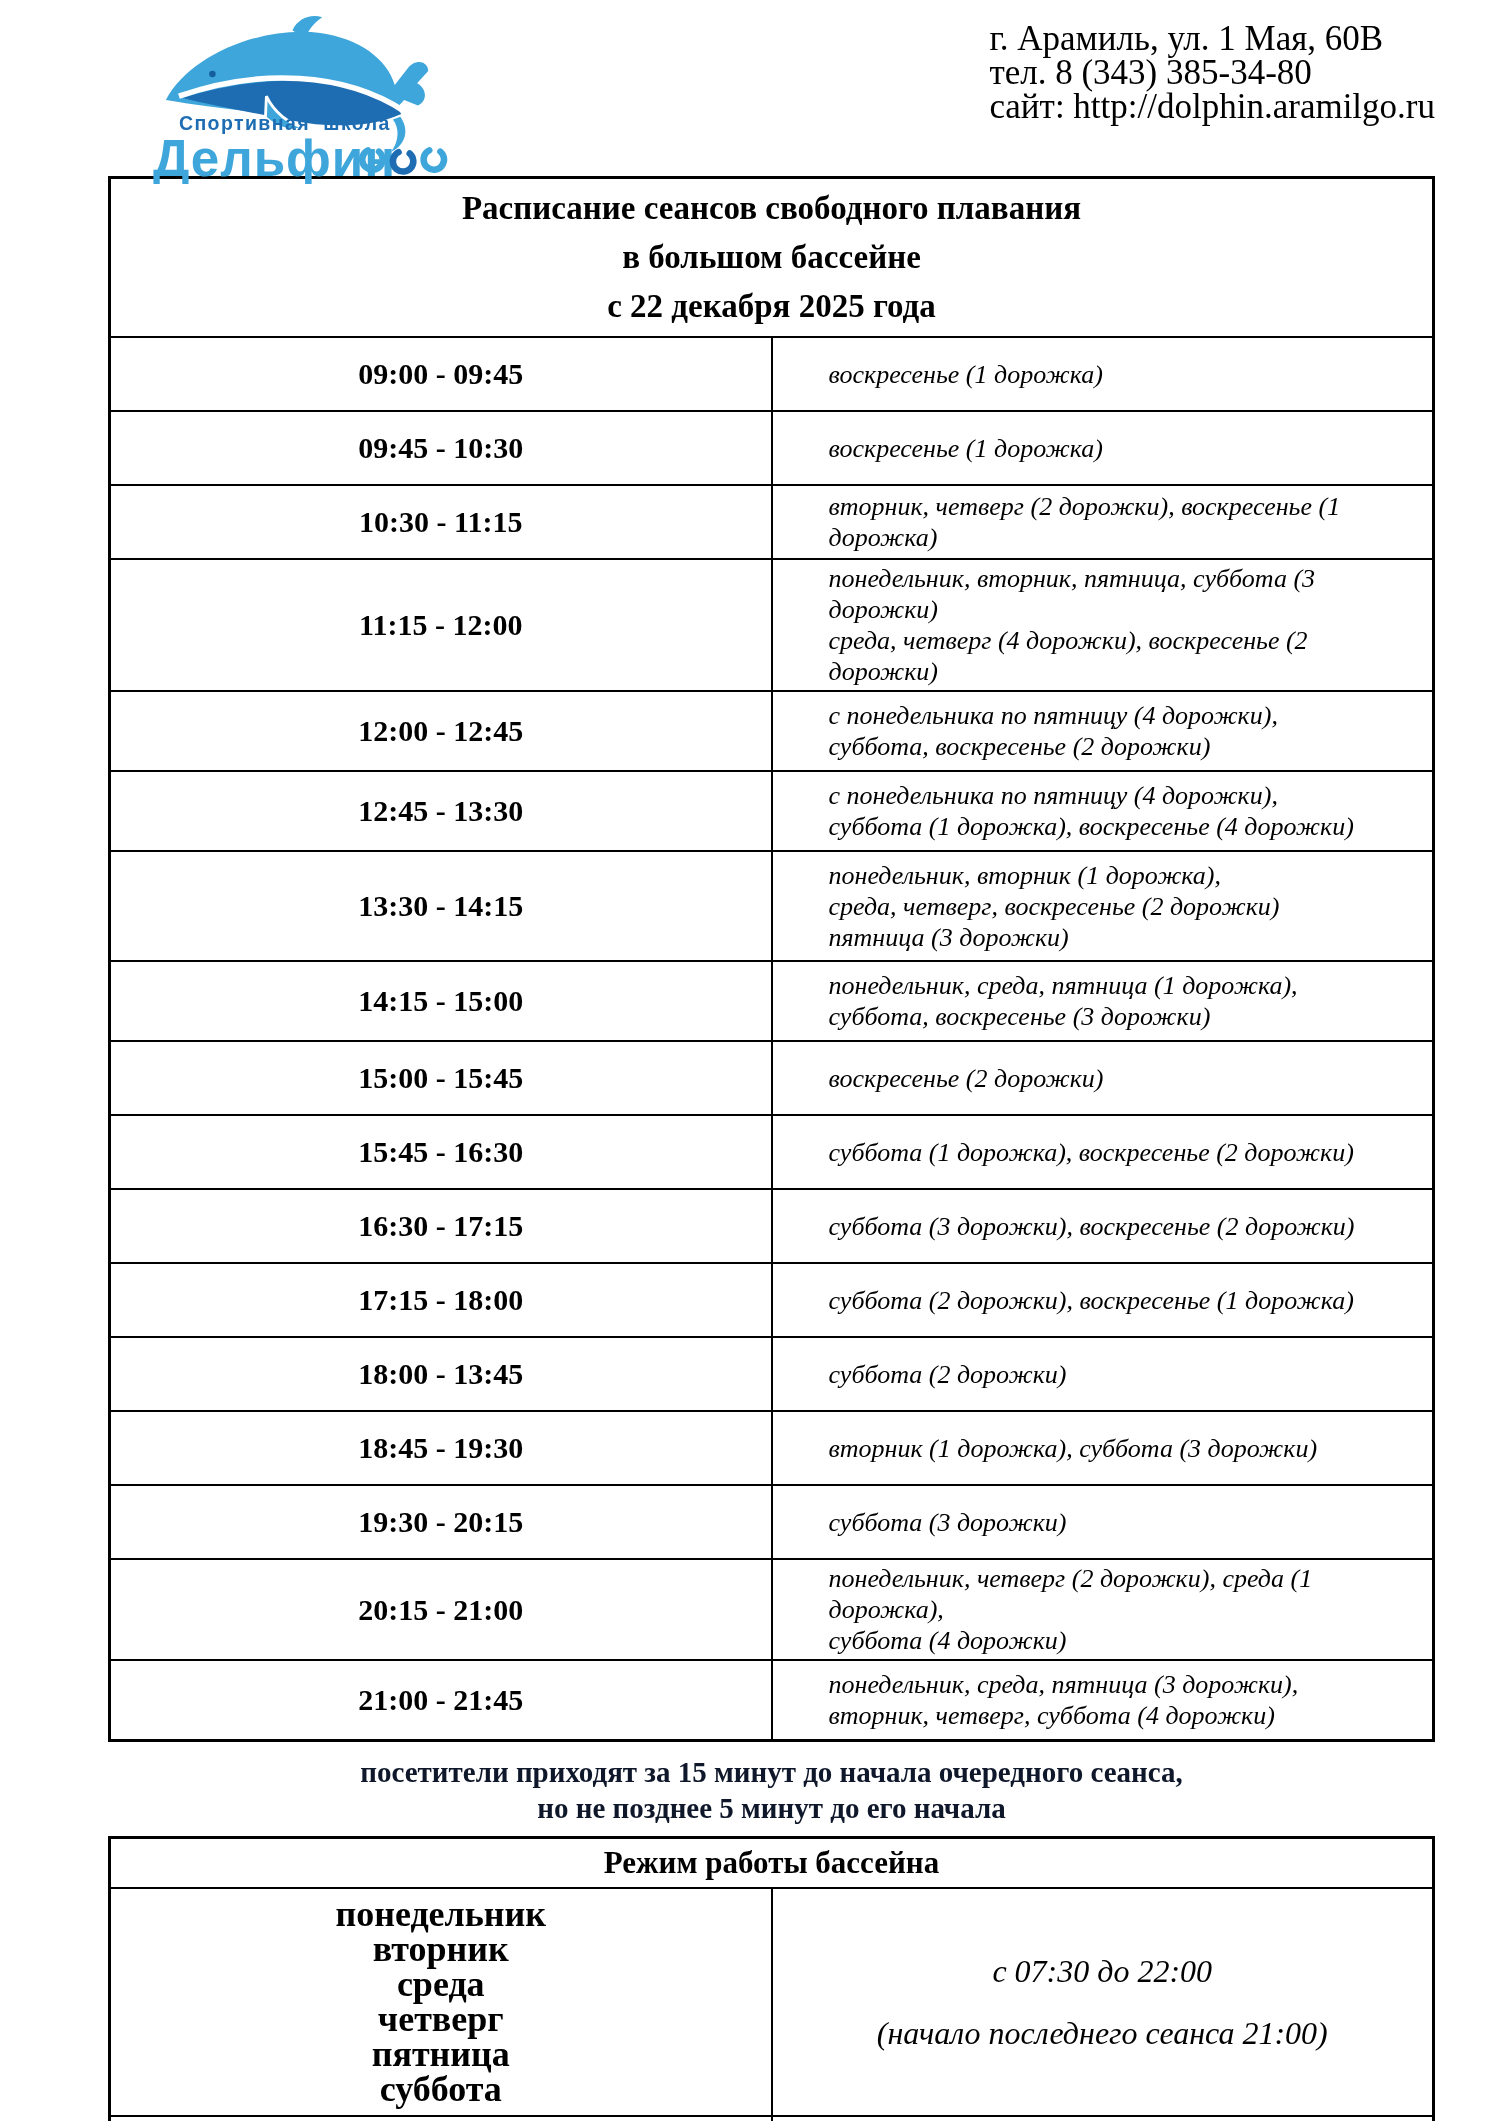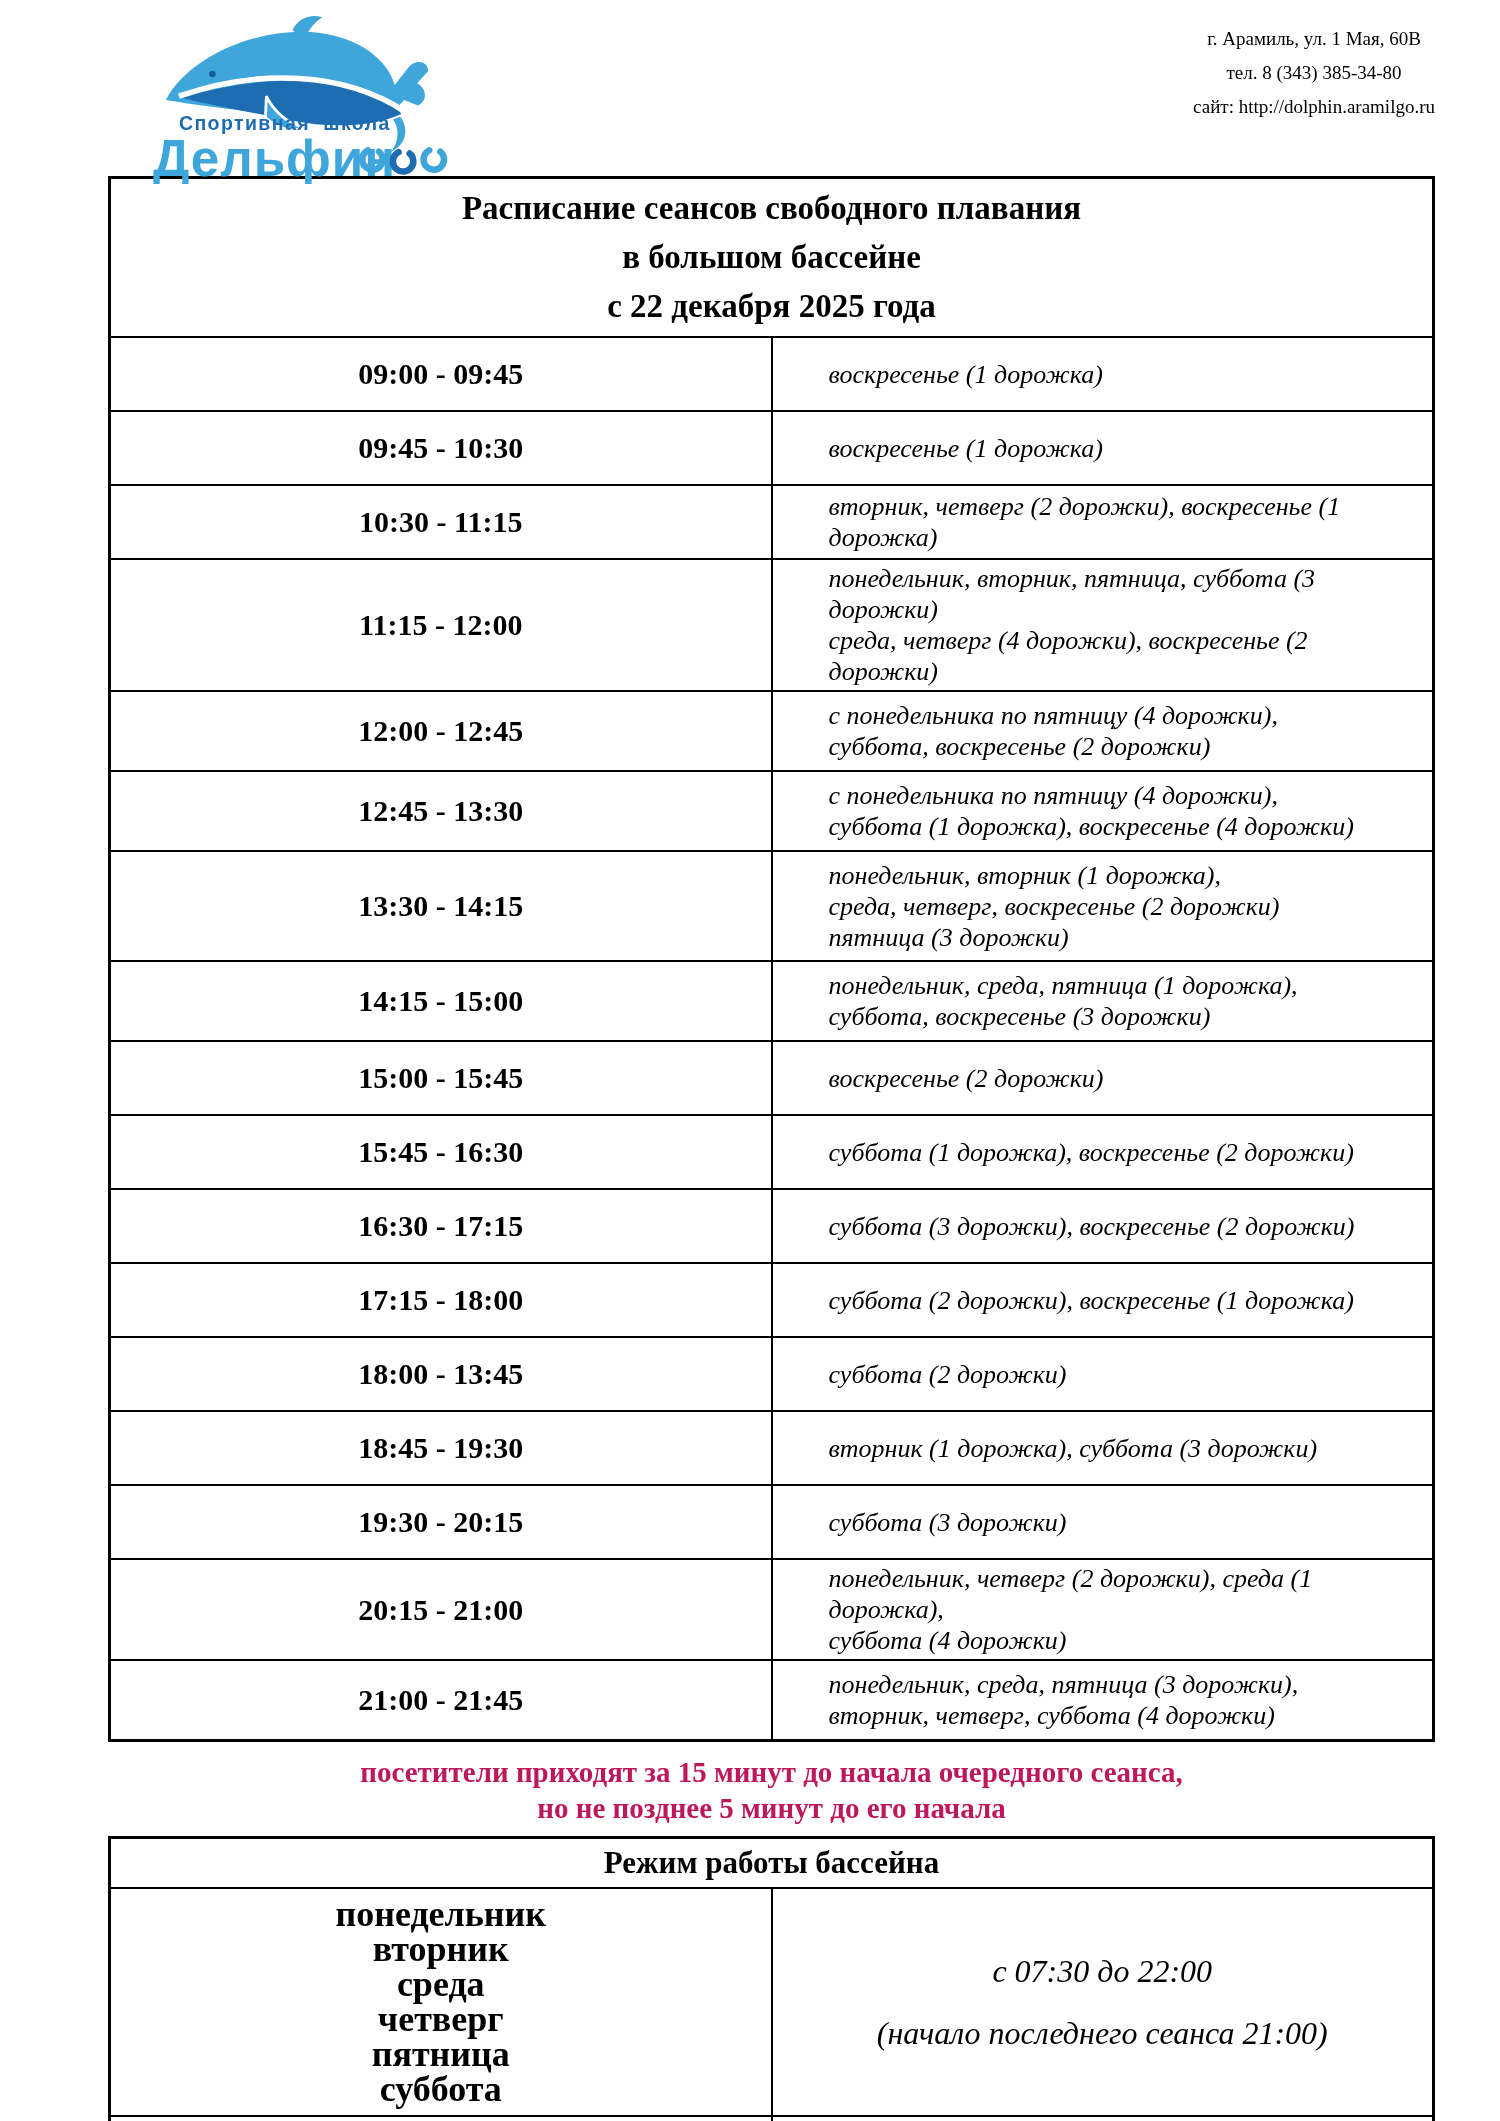--- a/index.html
+++ b/index.html
@@ -2,38 +2,38 @@
 <html><head>
 <meta charset="utf-8">
 <style>
   html,body{margin:0;padding:0;background:#ffffff;}
   .page{position:relative;width:1500px;height:2121px;background:#fff;overflow:hidden;
         font-family:"Liberation Serif", serif;color:#000;}
   
   .hdr{display:flex;justify-content:space-between;align-items:flex-start;
        padding:14px 65px 0 138px;height:176px;box-sizing:border-box;}
   .logo{width:320px;}
-  .contact{text-align:center;font-size:19px;line-height:34px;padding-top:8px;}
+  .contact{text-align:left;font-size:35px;line-height:34px;padding-top:8px;}
   .logo-sub-t{font-family:"Liberation Sans",sans-serif;font-weight:bold;font-size:21px;
               fill:#1e6db2;letter-spacing:1.5px;word-spacing:7px;}
   .logo-main-t{font-family:"Liberation Sans",sans-serif;font-weight:bold;font-size:55px;
                fill:#3ea6da;letter-spacing:1px;}
   
   table{border-collapse:collapse;margin-left:108px;width:1327px;table-layout:fixed;border-radius:28px;}
   .schedule{border:3px solid #000;}
   .schedule td{border:2px solid #000;}
   .title-cell{text-align:center;font-weight:bold;font-size:33px;line-height:49px;padding:5px 0;}
   .td-time{width:272px;text-align:center;font-weight:bold;font-size:30px;}
   .td-desc{font-style:italic;font-size:26px;padding:3px 10px 3px 56px;vertical-align:middle;}
   .td-desc div{line-height:31px;}
   .h1 td{height:66px;}
   .h2 td{height:72px;margin-top:31px;}
   .h3 td{height:102px;}
   
-  .red-note{width:1327px;margin:12px 0 10px 108px;text-align:center;color:#be185d;
+  .red-note{width:1327px;margin:12px 0 10px 108px;text-align:center;color:#0f172a;
             font-weight:bold;font-size:29px;line-height:36px;}
   
   .wh{border:3px solid #000;border-bottom:5px solid #000;margin-top:4px;}
   .wh td{border:2px solid #000;}
   .wh-title{text-align:center;font-weight:bold;font-size:31px;height:46px;}
   .wh-days{width:272px;text-align:center;font-weight:bold;font-size:36px;padding:8px 0;vertical-align:middle;}
   .wh-days div{line-height:35px;}
   .wh-time{text-align:center;font-style:italic;font-size:32px;vertical-align:middle;}
   .wh-time .hours-line{line-height:44px;margin:6px 0 18px;}
   .wh-time .note-line{line-height:44px;margin:0 0 6px;}

